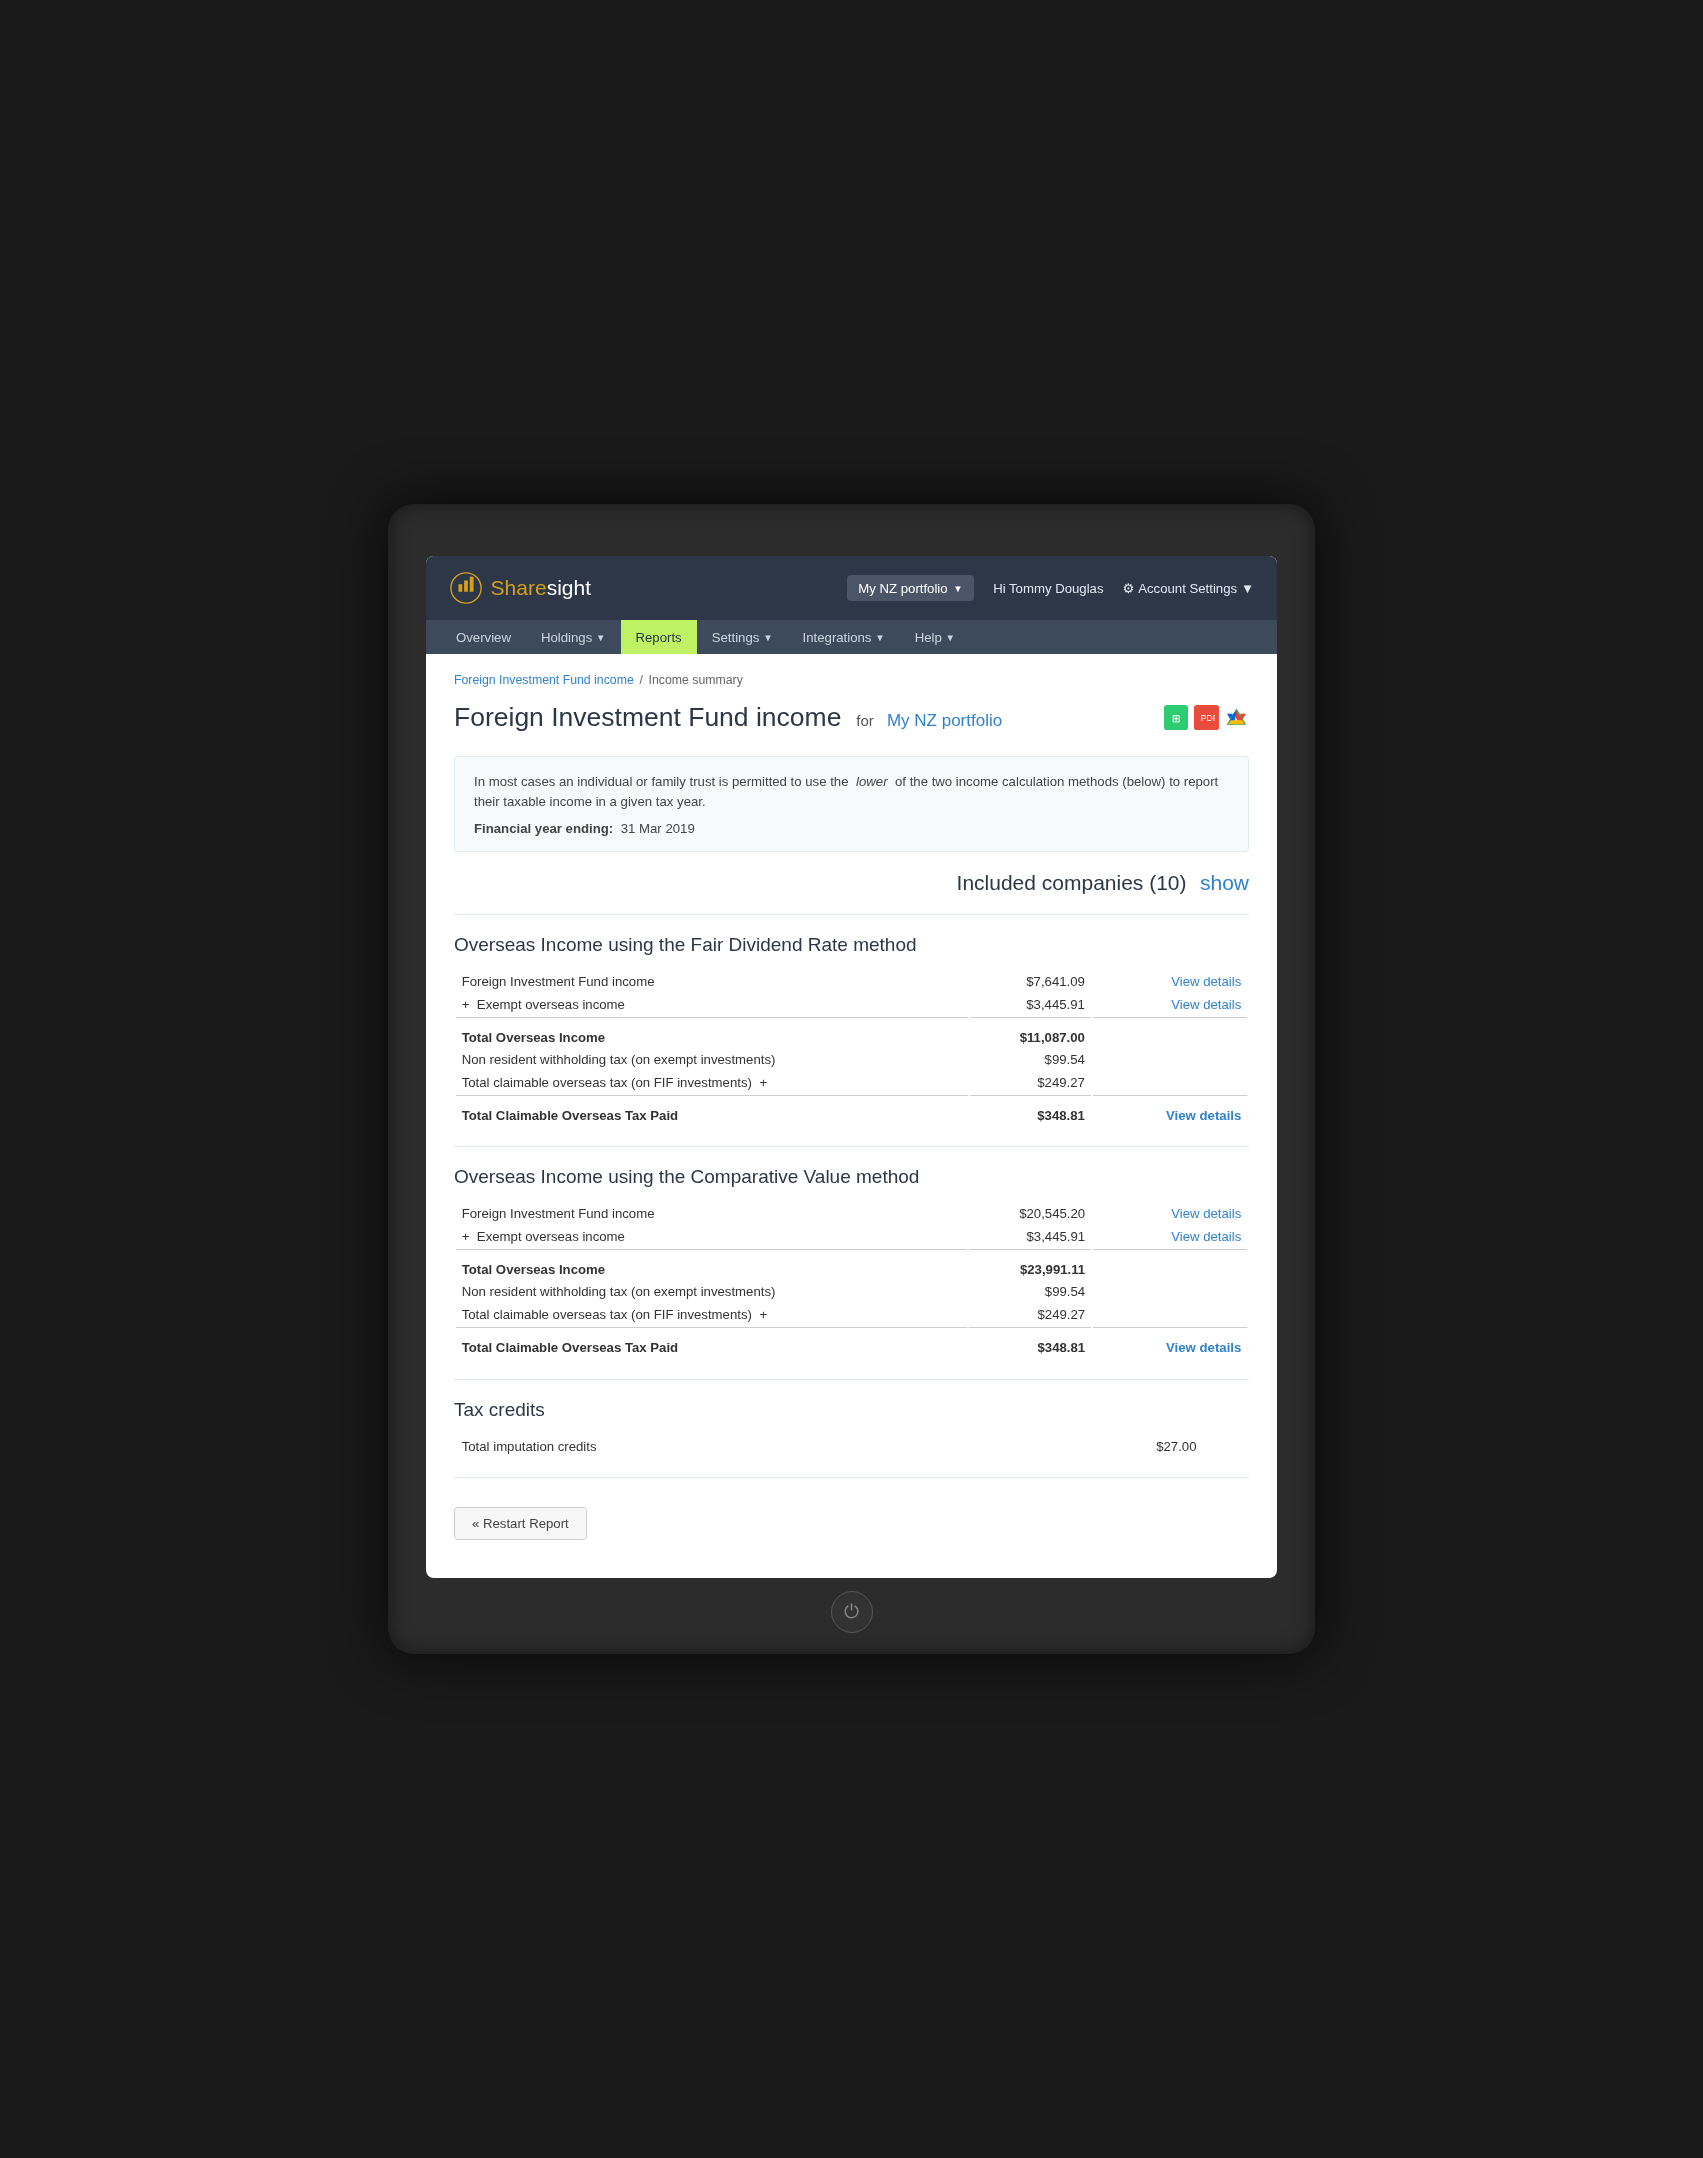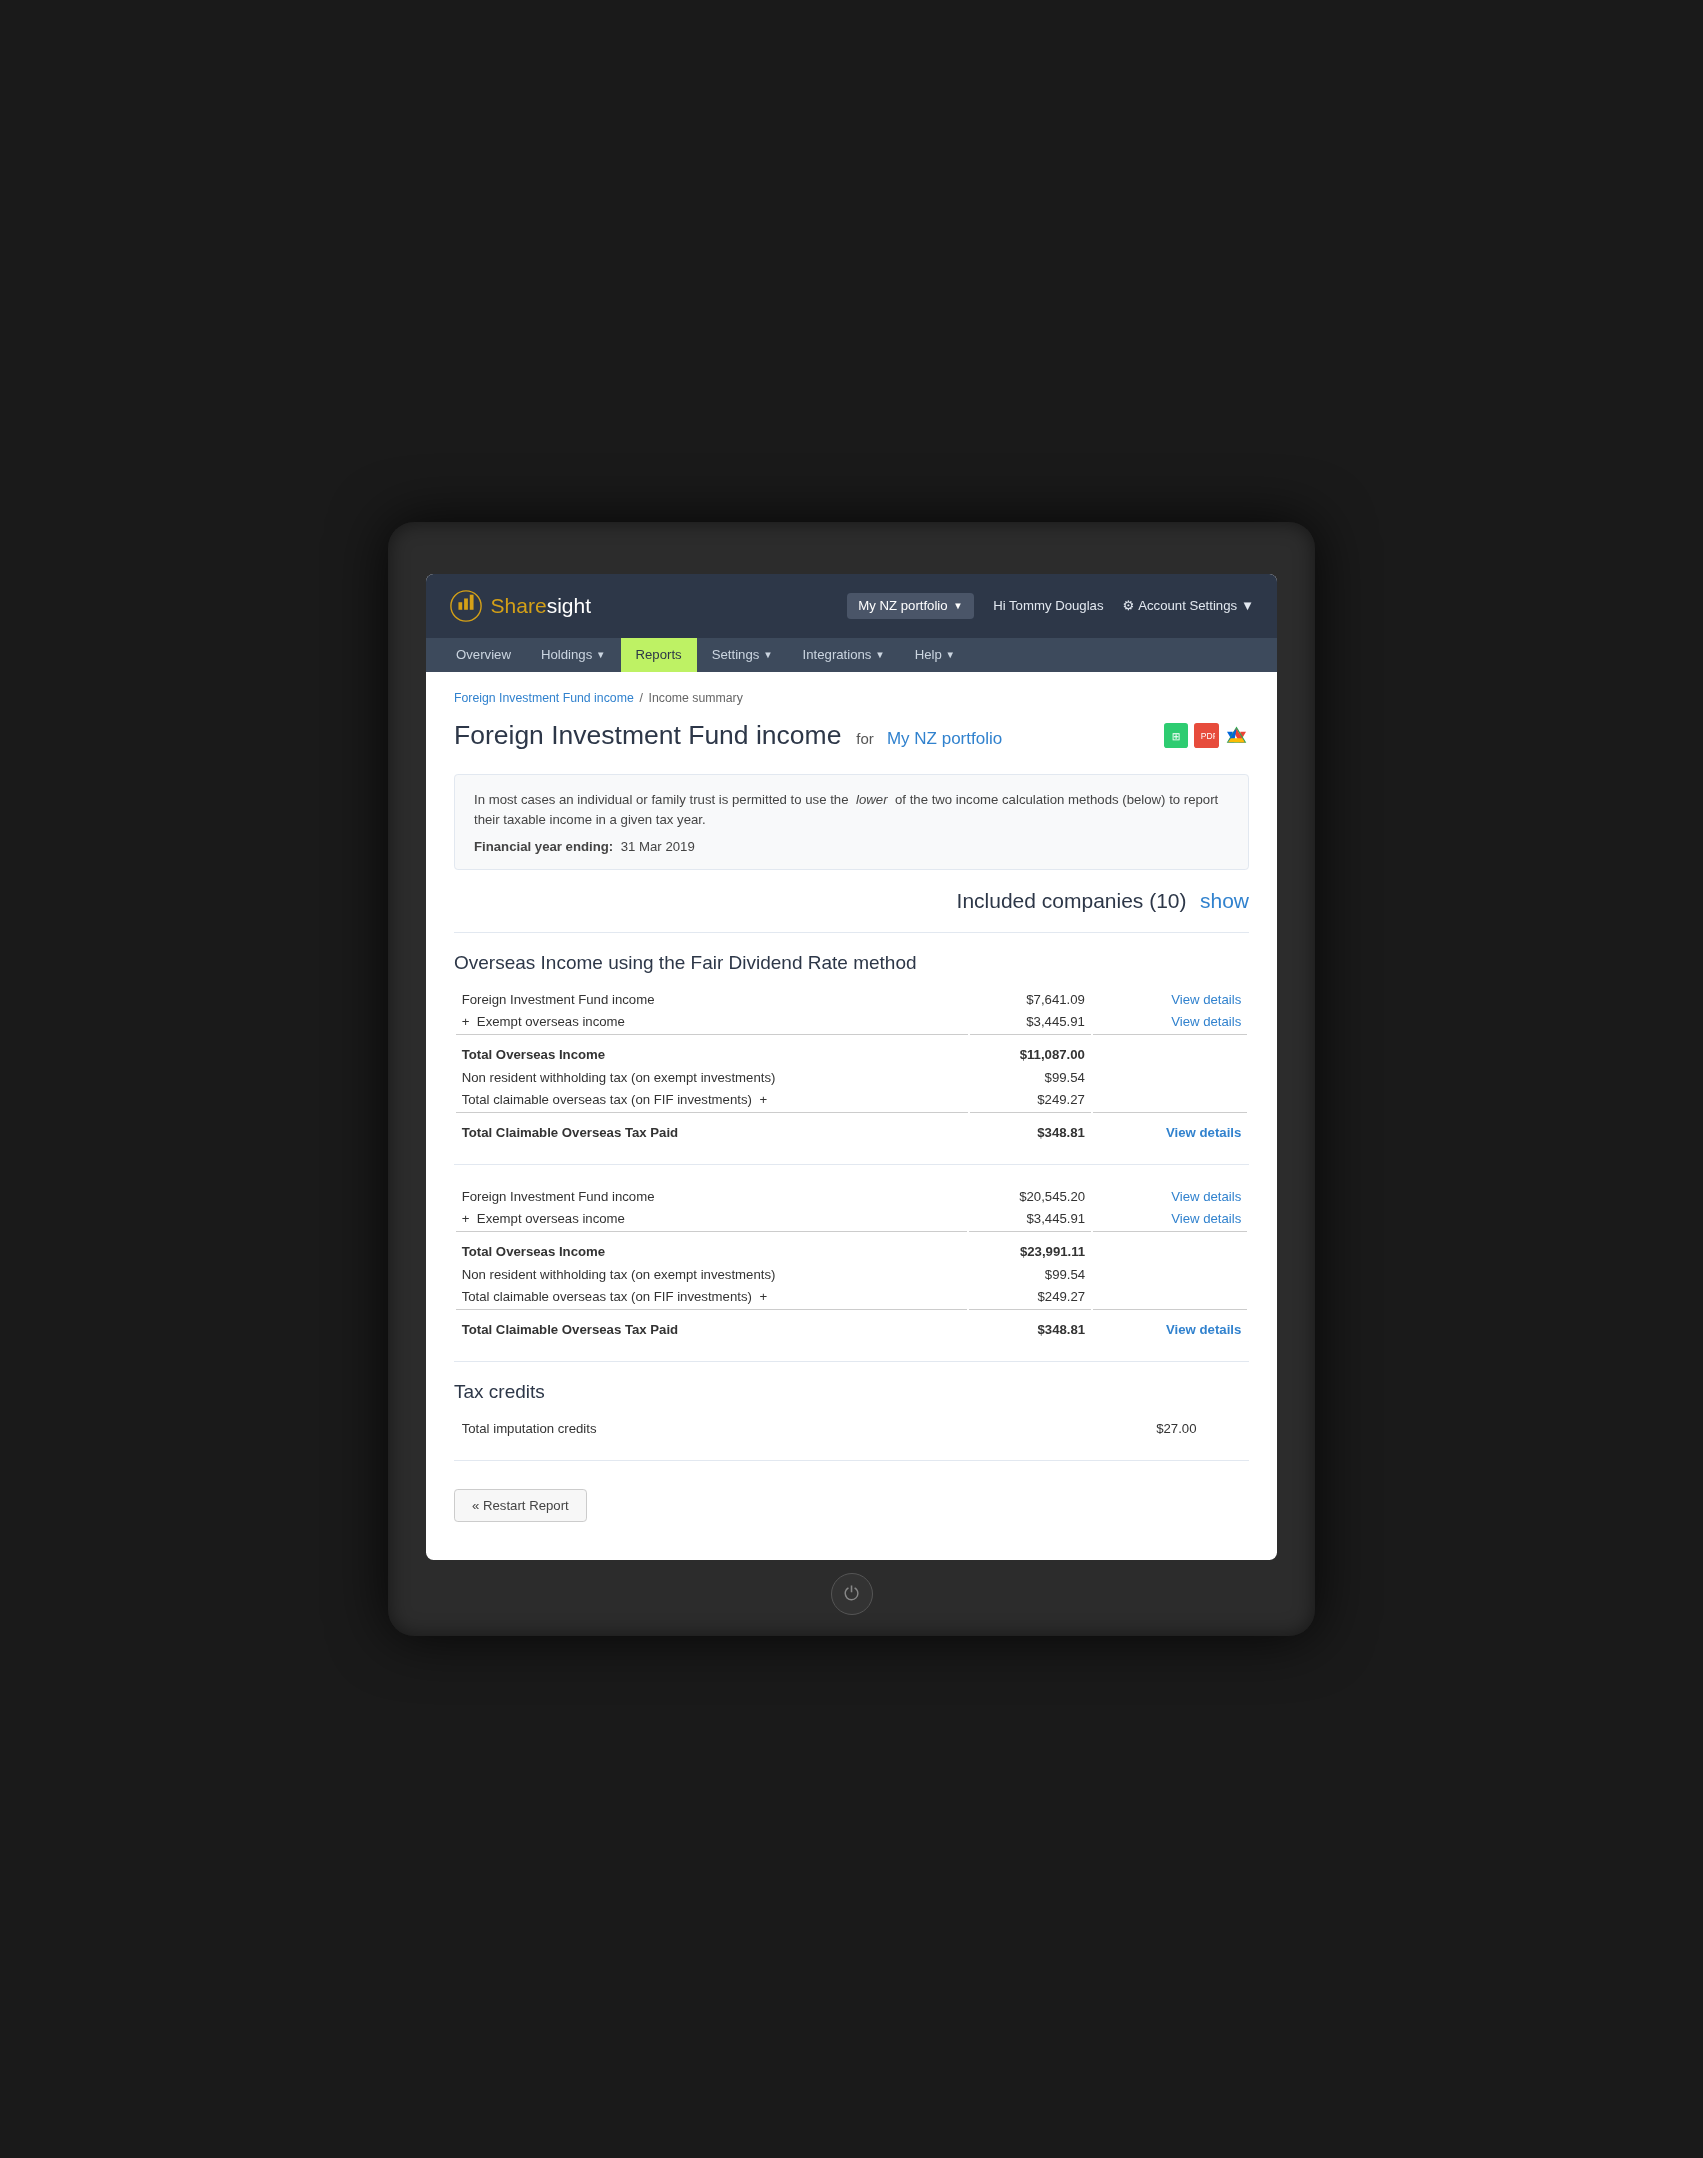--- a/index.html
+++ b/index.html
@@ -488,20 +488,21 @@
             <td class="label-cell"><strong>Total Claimable Overseas Tax Paid</strong></td>
             <td class="value-cell"><strong>$348.81</strong></td>
             <td><a class="link-cell">View details</a></td>
           </tr>
         </tbody>
       </table>
 
       <hr class="section-divider">
 
       
+      <h2 class="section-title">Overseas Income using the Comparative Value method</h2>
 
       <table class="data-table">
         <tbody>
           <tr>
             <td class="label-cell">Foreign Investment Fund income</td>
             <td class="value-cell">$20,545.20</td>
             <td><a class="link-cell">View details</a></td>
           </tr>
           <tr>
             <td class="label-cell">

